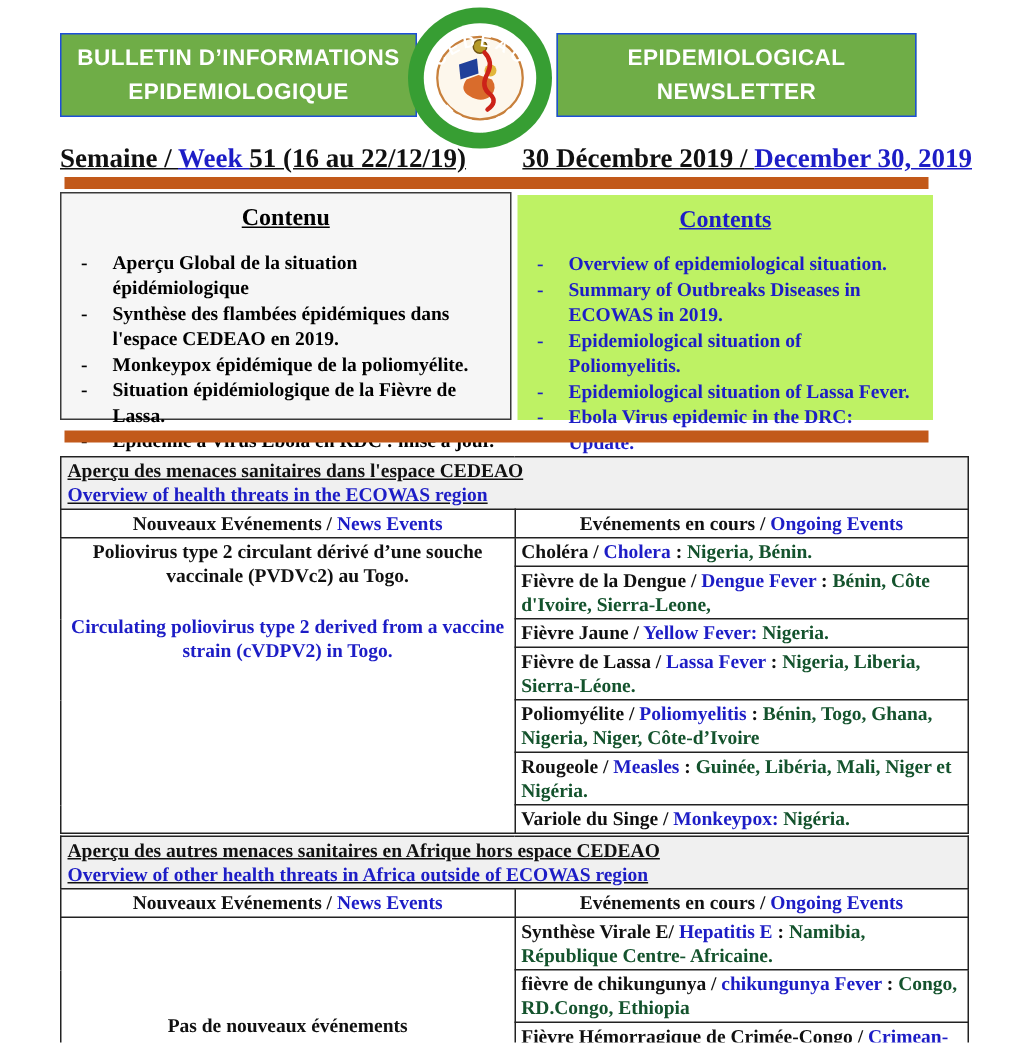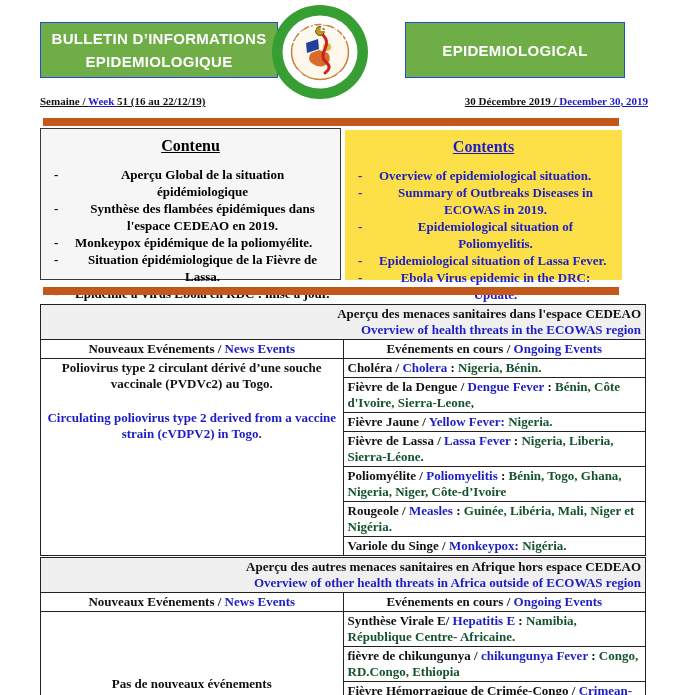--- a/index.html
+++ b/index.html
@@ -12,64 +12,64 @@
   
   .banner {
     position:absolute; top:22px; height:56px;
     background:#6fad47; border:1px solid #1d4ed8;
     color:#ffffff; font-family:"Liberation Sans", sans-serif;
     font-weight:bold; font-size:15px; letter-spacing:.3px;
     display:flex; flex-direction:column; justify-content:center;
     text-align:center; line-height:23px; box-sizing:border-box;
   }
   .banner-left  { left:40px;  width:238px; }
-  .banner-right { left:371px; width:220px;margin-left:34px; }
+  .banner-right { left:371px; width:240px; }
 
   .logo { position:absolute; left:271px; top:4px; width:98px; height:96px; z-index:5; }
 
   
   .dateline { position:absolute; top:95px; left:40px; right:37px; height:20px;
-              font-size:11px; font-weight:bold; color:#111; }
+              font-size:18px; font-weight:bold; color:#111; }
   .date-left  { position:absolute; left:0; }
   .date-right { position:absolute; right:0; }
   .u { text-decoration:underline; }
 
   .blue { color:#1d1dc6; }
   .red  { color:#14532d; }
 
   
   .bar { position:absolute; left:43px; width:576px; height:8px; background:#c2591a; }
   .bar1 { top:118px; }
   .bar2 { top:287px; }
 
   
   .box-fr {
     position:absolute; left:40px; top:128px; width:301px; height:152px;
     background:#f6f6f6; border:1px solid #3a3a3a; box-sizing:border-box;
   }
   .box-en {
     position:absolute; left:345px; top:130px; width:277px; height:150px;
-    background:#fde047; box-sizing:border-box;
+    background:#bef264; box-sizing:border-box;
   }
   .box-title { text-align:center; font-weight:bold; font-size:16px; margin-top:8px; }
   .clist { margin-top:11px; font-weight:bold; font-size:13px; line-height:17px; }
   .li { display:flex; }
   .li .dash { width:21px; padding-left:13px; flex:0 0 auto; }
-  .li .txt  { padding-right:10px;text-align:center; }
+  .li .txt  { padding-right:10px; }
 
   
   .tbl {
     position:absolute; left:40px; width:606px;
     border-collapse:collapse; font-size:13px; font-weight:bold; color:#111;
     table-layout:fixed;
   }
   .tbl1 { top:304px; }
   .tbl2 { top:557px; }
   .tbl td { border:1px solid #222; padding:1px 4px; line-height:16px; vertical-align:top; }
-  .title-cell { text-align:right; background:#f0f0f0; padding:2px; }
+  .title-cell { text-align:left; background:#f0f0f0; padding:2px;text-decoration:underline; }
   .hdr { text-align:center; }
   .col-news { width:217px;margin-left:33px; }
   .news-cell { text-align:center; vertical-align:middle; padding:4px 10px; }
   .news-cell .gap { height:18px; }
   .tbl2 .news-cell { vertical-align:bottom; padding-bottom:24px; }
 </style>
 </head>
 <body>
 
 <div class="page">
@@ -97,20 +97,21 @@
         <textPath href="#arcTop" startOffset="50%" text-anchor="middle">CEDEAO</textPath>
       </text>
       <text font-family="Liberation Sans, sans-serif" font-size="11" font-weight="bold" fill="#ffffff" letter-spacing="2.5">
         <textPath href="#arcBot" startOffset="50%" text-anchor="middle">ECOWAS</textPath>
       </text>
     </svg>
   </div>
 
   <div class="banner banner-right">
     <div>EPIDEMIOLOGICAL</div>
+    <div>NEWSLETTER</div>
   </div>
 
   <div class="dateline">
     <div class="date-left">
       <span class="u">Semaine / </span><span class="u blue">Week </span><span class="u">51 (16 au 22/12/19)</span>
     </div>
     <div class="date-right">
       <span class="u">30 Décembre 2019 / </span><span class="u blue">December 30, 2019</span>
     </div>
   </div>

